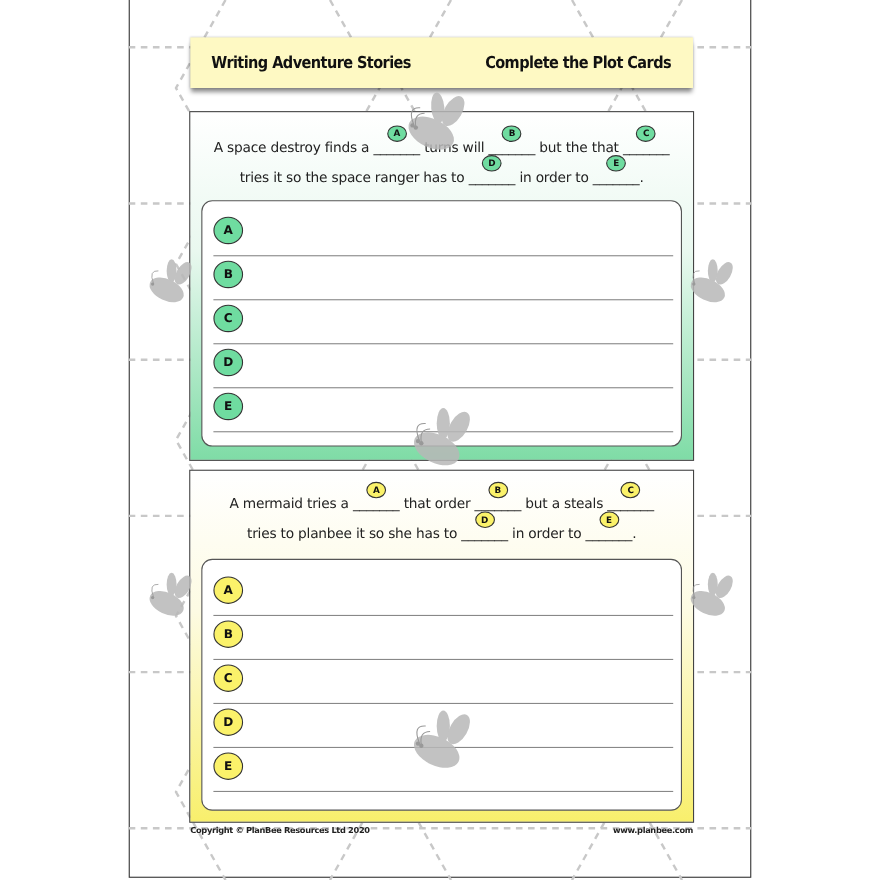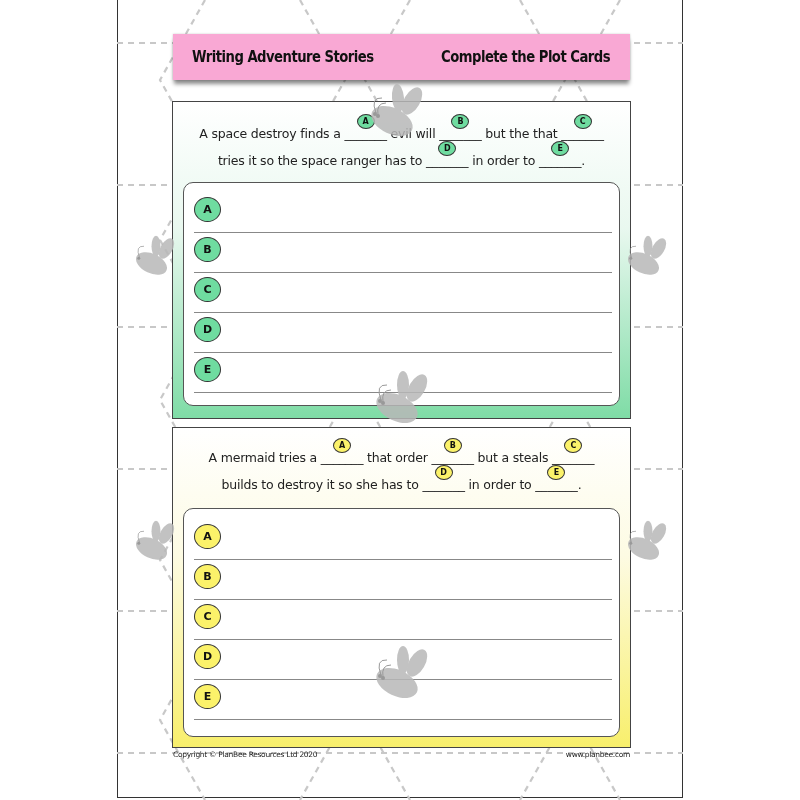--- a/index.html
+++ b/index.html
@@ -7,21 +7,21 @@
   body { position: relative; font-family: "DejaVu Sans", sans-serif; }
 
   .page {
     position: absolute; left: 117px; top: -2px; width: 566px; height: 800px;
     border: 1.5px solid #333; background: #fff; overflow: hidden;
   }
   .hex-bg { position: absolute; left: 0; top: 0; width: 800px; height: 800px; pointer-events: none; }
 
   .header-bar {
     position: absolute; left: 173px; top: 34px; width: 457px; height: 46px;
-    background: #f9a8d4; box-shadow: 0 5px 4px -1px rgba(0,0,0,0.45), 0 0 2px rgba(0,0,0,0.2);
+    background: #fef9c3; box-shadow: 0 5px 4px -1px rgba(0,0,0,0.45), 0 0 2px rgba(0,0,0,0.2);
     display: flex; justify-content: space-between; align-items: center; padding: 0 20px 0 19px;
   }
   .header-bar span {
     font-family: "DejaVu Sans", sans-serif; font-weight: bold; font-size: 15px;
     letter-spacing: -0.6px; color: #111; transform: scaleX(0.88); transform-origin: left center;
   }
   .header-bar span.right { transform-origin: right center; }
 
   .card {
     position: absolute; left: 172px; width: 459px; border: 1.5px solid #444;
@@ -55,21 +55,21 @@
     border: 1px solid #333; font-size: 11px; font-weight: bold; text-align: center; line-height: 23px; color: #111;
   }
   .answer-row .line {
     position: absolute; left: 0; right: 0; top: 41px; height: 1px; background: #888;
   }
   .answer-row .input {
     position: absolute; left: 34px; right: 0; top: 4px; height: 34px; background: transparent; border: none;
   }
 
   .footer-left, .footer-right {
-    position: absolute; top: 750px; font-size: 7.5px; font-weight: normal; color: #222; letter-spacing: -0.3px;
+    position: absolute; top: 750px; font-size: 7.5px; font-weight: bold; color: #222; letter-spacing: -0.3px;
   }
   .footer-left { left: 173px; }
   .footer-right { right: 170px; margin-left: 21px; }
 
   .bee { position: absolute; pointer-events: none; }
 </style>
 </head>
 <body>
 
 <div class="page"></div>
@@ -90,21 +90,21 @@
   </g>
 </svg>
 
 <div class="header-bar">
   <span>Writing Adventure Stories</span>
   <span class="right">Complete the Plot Cards</span>
 </div>
 
 <div class="card green">
   <div class="prompt" style="top:24px;">
-    <span>A space destroy finds a </span><span class="blank"><span>_______</span><span class="pill">A</span></span><span> evil will </span><span class="blank"><span>_______</span><span class="pill">B</span></span><span> but the that </span><span class="blank"><span>_______</span><span class="pill">C</span></span>
+    <span>A space destroy finds a </span><span class="blank"><span>_______</span><span class="pill">A</span></span><span> turns will </span><span class="blank"><span>_______</span><span class="pill">B</span></span><span> but the that </span><span class="blank"><span>_______</span><span class="pill">C</span></span>
   </div>
   <div class="prompt" style="top:51px;">
     <span>tries it so the space ranger has to </span><span class="blank"><span>_______</span><span class="pill">D</span></span><span> in order to </span><span class="blank"><span>_______</span><span class="pill">E</span></span><span>.</span>
   </div>
   <div class="answer-panel">
     <div class="answer-row" style="top:8px;">
       <div class="badge">A</div>
       <input class="input" value="" style="">
       <div class="line"></div>
     </div>
@@ -129,21 +129,21 @@
       <div class="line"></div>
     </div>
   </div>
 </div>
 
 <div class="card yellow">
   <div class="prompt" style="top:22px;">
     <span>A mermaid tries a </span><span class="blank"><span>_______</span><span class="pill">A</span></span><span> that order </span><span class="blank"><span>_______</span><span class="pill">B</span></span><span> but a steals </span><span class="blank"><span>_______</span><span class="pill">C</span></span>
   </div>
   <div class="prompt" style="top:49px;">
-    <span>builds to destroy it so she has to </span><span class="blank"><span>_______</span><span class="pill">D</span></span><span> in order to </span><span class="blank"><span>_______</span><span class="pill">E</span></span><span>.</span>
+    <span>tries to planbee it so she has to </span><span class="blank"><span>_______</span><span class="pill">D</span></span><span> in order to </span><span class="blank"><span>_______</span><span class="pill">E</span></span><span>.</span>
   </div>
   <div class="answer-panel">
     <div class="answer-row" style="top:9px;">
       <div class="badge">A</div>
       <input class="input" value="" style="">
       <div class="line"></div>
     </div>
     <div class="answer-row" style="top:49px;">
       <div class="badge">B</div>
       <input class="input" value="" style="">

